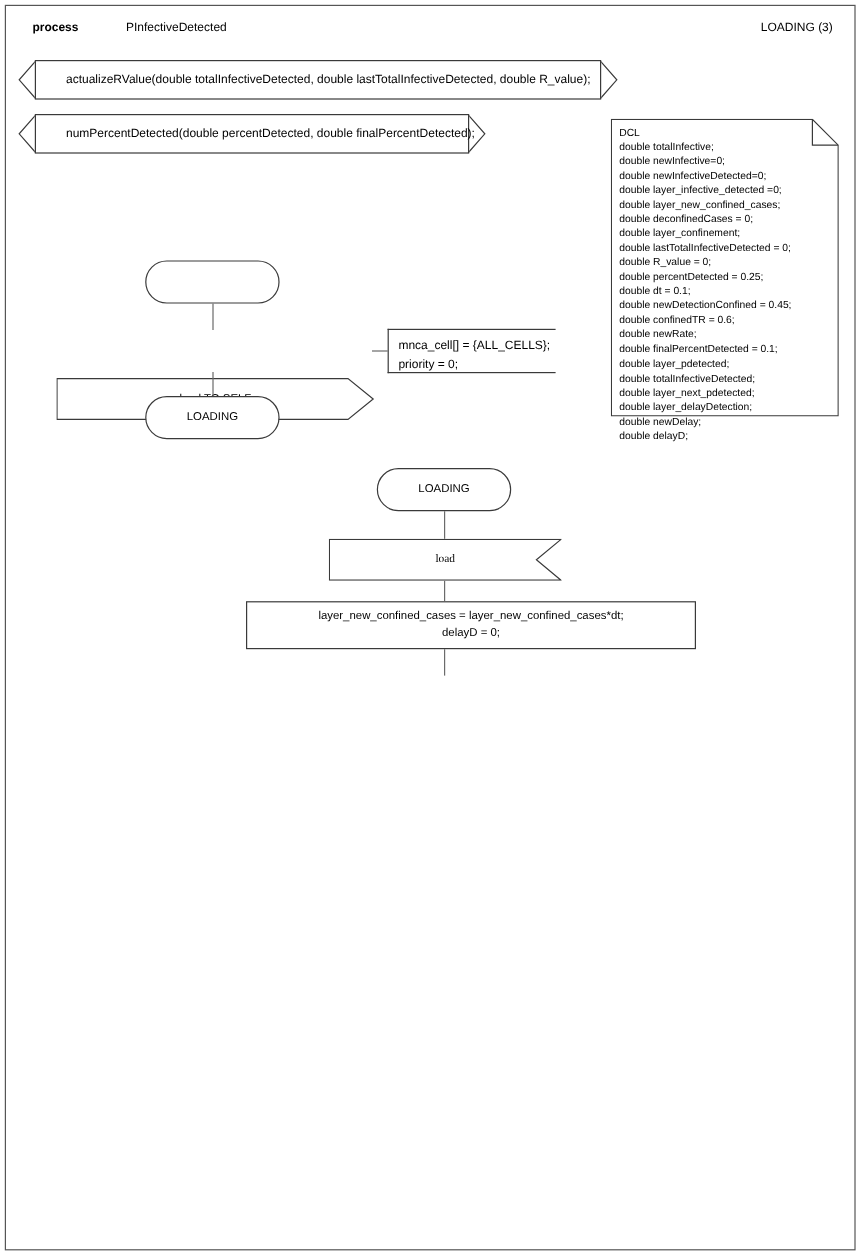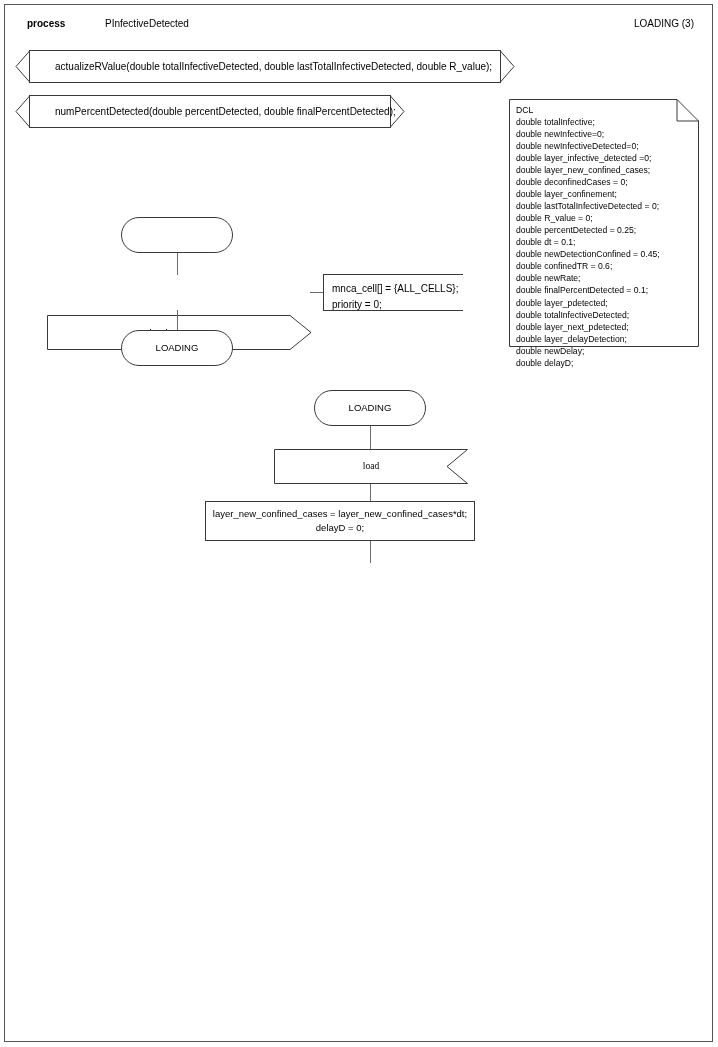--- a/index.html
+++ b/index.html
@@ -263,20 +263,20 @@
 
   <div class="input-shape" style="left:274px; top:449px; width:194px; height:35px;">
     <svg width="194" height="35" viewBox="0 0 194 35">
       <path d="M0.5 0.5 L193.5 0.5 L173 17.5 L193.5 34.5 L0.5 34.5 Z" fill="#ffffff" stroke="#3a3a3a" stroke-width="1"></path>
     </svg>
     <div class="shape-text" style="padding-right:20px;">load</div>
   </div>
 
   <div class="connector" style="left:370px; top:484px; height:17px;"></div>
 
-  <div class="task-shape" style="left:205px; top:501px; width:270px; height:40px;">
+  <div class="task-shape" style="left:205px; top:501px; width:375px; height:40px;">
     <div class="shape-text">layer_new_confined_cases = layer_new_confined_cases*dt;
 delayD = 0;</div>
   </div>
 
   <div class="connector" style="left:370px; top:541px; height:22px;"></div>
 
 </div>
 
 </body></html>

